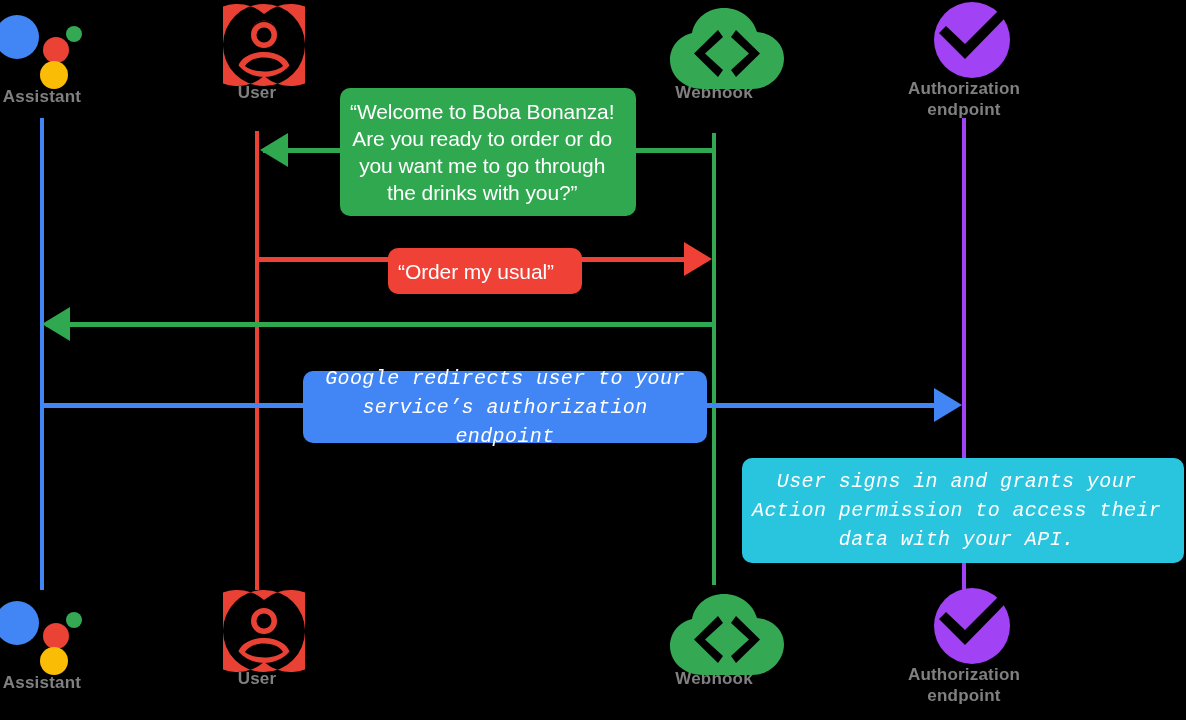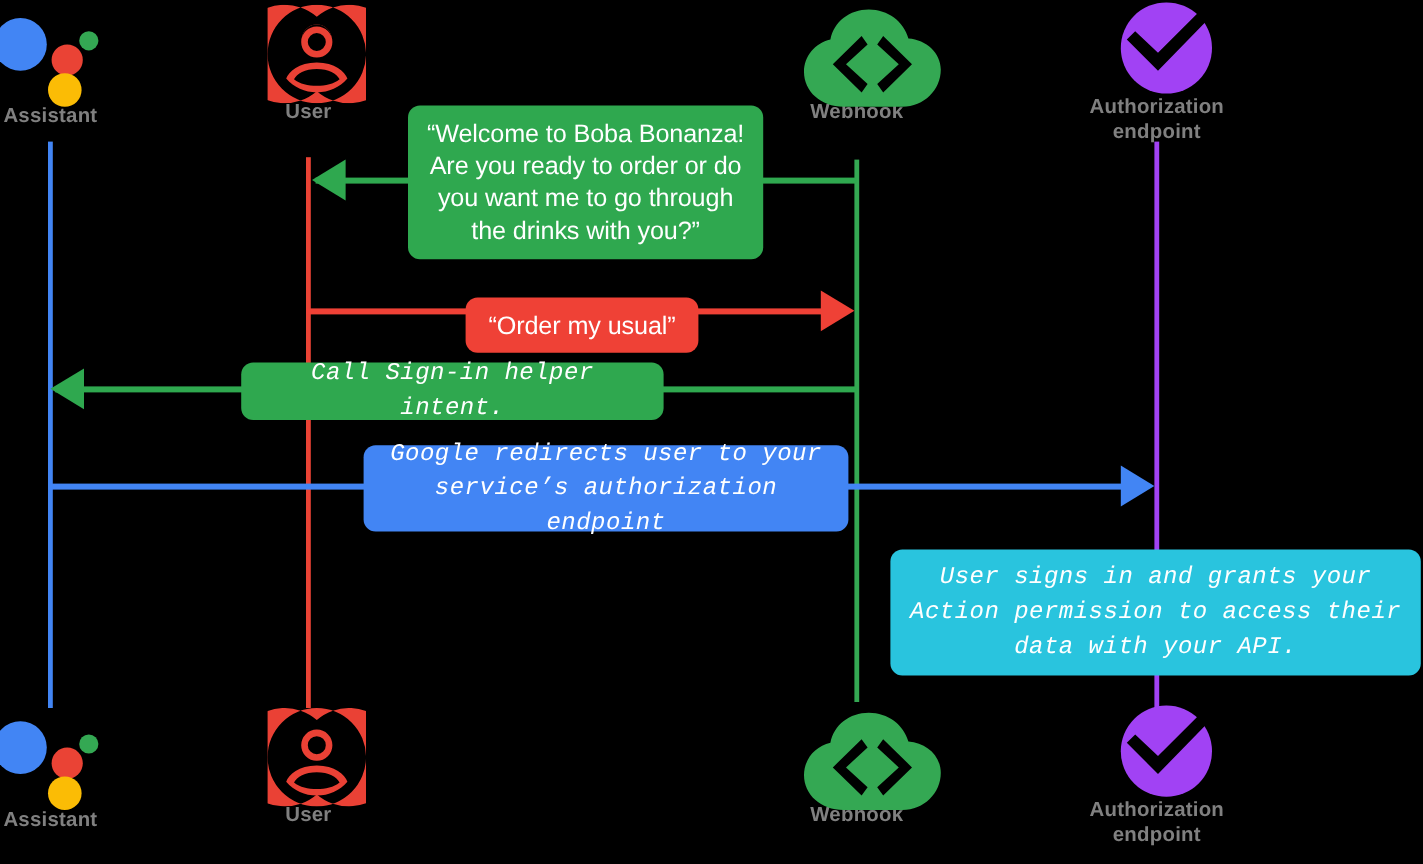--- a/index.html
+++ b/index.html
@@ -81,21 +81,21 @@
   }
 
   
   .bubble {
     position: absolute;
     border-radius: 10px;
     color: #FFFFFF;
     box-sizing: border-box;
     display: flex;
     align-items: center;
-    justify-content: center;
+    justify-content: flex-start;
     text-align: center;
   }
   .bubble-sans {
     font-family: "Liberation Sans", sans-serif;
     font-size: 21px;
     line-height: 27px;
     letter-spacing: -0.1px;
   }
   .bubble-mono {
     font-family: "Liberation Mono", monospace;
@@ -128,23 +128,20 @@
   <div class="msgline" style="left:255px; top:257px; width:430px; background:#EF4136;"></div>
   <div class="arrowhead arrow-right" style="left:684px; top:242px; border-left:28px solid #EF4136;"></div>
 
   <div class="bubble bubble-sans" style="left:388px; top:236px; width:194px; height:46px; background:#EF4136; padding:4px 10px;margin-top:12px;">
     <span style="white-space:pre-line;">“Order my usual”</span>
   </div>
 
   <div class="msgline" style="left:46px; top:322px; width:668px; background:#2FA84F;"></div>
   <div class="arrowhead arrow-left" style="left:42px; top:307px; border-right:28px solid #2FA84F;"></div>
 
-  <div class="bubble bubble-mono" style="left:201px; top:302px; width:352px; height:48px; background:#2FA84F; padding:4px 10px;">
-    <span style="white-space:pre-line;">Call Sign-in helper intent.</span>
-  </div>
 
   <div class="msgline" style="left:40px; top:403px; width:895px; background:#4285F4;"></div>
   <div class="arrowhead arrow-right" style="left:934px; top:388px; border-left:28px solid #4285F4;"></div>
 
   <div class="bubble bubble-mono" style="left:303px; top:371px; width:404px; height:72px; background:#4285F4; padding:4px 8px;">
     <span style="white-space:pre-line;">Google redirects user to your
 service’s authorization endpoint</span>
   </div>
 
   <div class="bubble bubble-mono" style="left:742px; top:458px; width:442px; height:105px; background:#29C4DE; padding:4px 10px;">

